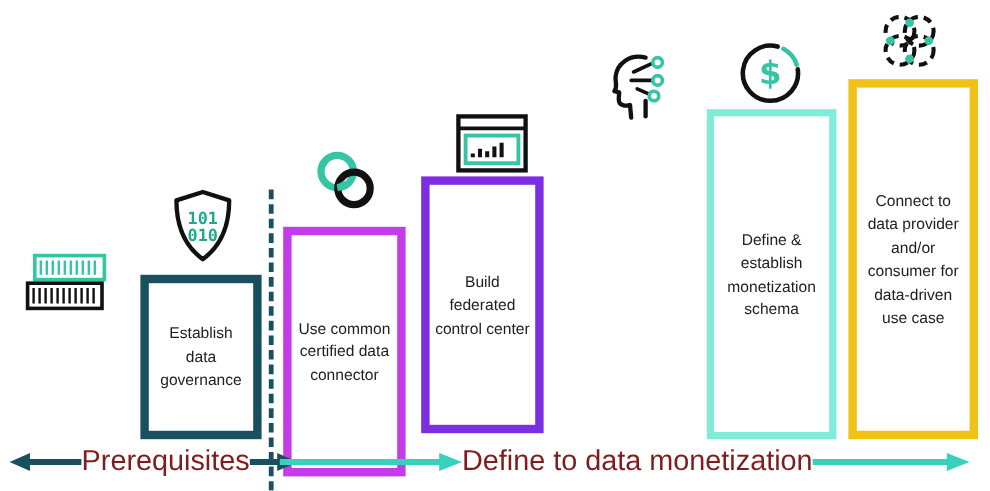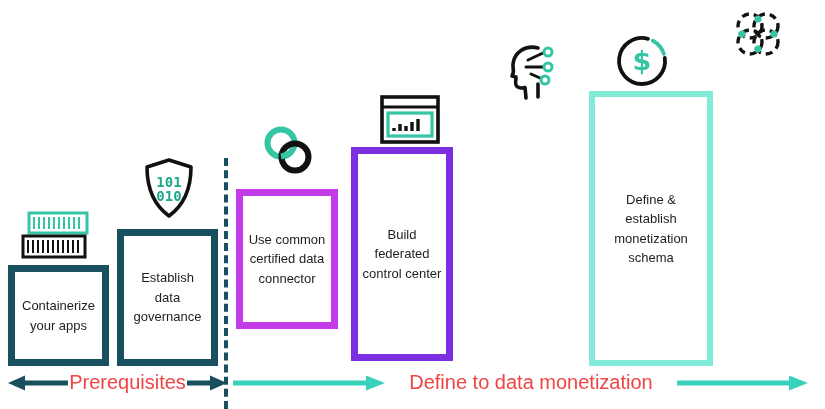--- a/index.html
+++ b/index.html
@@ -5,42 +5,42 @@
   html,body{margin:0;padding:0;background:#fff;}
   .stage{position:relative;width:825px;height:409px;background:#fff;overflow:hidden;
          font-family:"Liberation Sans",sans-serif;color:#1e1e1e;}
 
   
   .step{position:absolute;background:#fff;display:flex;align-items:center;justify-content:center;
         box-sizing:border-box;text-align:center;font-size:13px;line-height:1.5;color:#1e1e1e;}
   .step .lbl{display:block;padding:0 4px;}
   .b1{left:8px;  top:265px;width:101px;height:101px;border:7px solid #19505f;}
   .b2{left:117px;top:229px;width:101px;height:137px;border:7px solid #19505f;}
-  .b3{left:236px;top:189px;width:102px;height:140px;border:7px solid #c43ce8;}
+  .b3{left:236px;top:189px;width:102px;height:208px;border:7px solid #c43ce8;}
   .b4{left:351px;top:147px;width:102px;height:214px;border:7px solid #7c2ee1;}
   .b5{left:469px;top:113px;width:108px;height:253px;border:7px solid #0d9c77;}
-  .b6{left:589px;top:91px; width:124px;height:275px;border:6px solid #80ebd6;}
+  .b6{left:589px;top:91px; width:108px;height:275px;border:6px solid #80ebd6;}
   .b7{left:707px;top:66px; width:108px;height:300px;border:7px solid #f2c115;}
 
   .icon{position:absolute;}
   .i1{left:16px; top:210px;}
   .i2{left:138px;top:156px;}
   .i3{left:258px;top:124px;}
   .i4{left:379px;top:94px;}
   .i5{left:497px;top:40px;}
   .i6{left:612px;top:30px;}
   .i7{left:727px;top:4px;}
 
   .vsep{position:absolute;left:224px;top:158px;height:251px;width:0;
         border-left:4px dashed #19505f;}
 
   .legend{position:absolute;display:flex;align-items:center;}
   .legend-prereq{left:8px;top:371px;width:219px;justify-content:space-between;}
   .legend-road{left:233px;top:371px;width:575px;}
-  .legend-text{font-size:20px;color:#ef4444;white-space:nowrap;}
+  .legend-text{font-size:24px;color:#7f1d1d;white-space:nowrap;}
   .legend-road .legend-text{flex:1;text-align:center;}
   .arrow-svg{display:block;flex:0 0 auto;}
 </style>
 </head>
 <body>
 
 <div class="stage">
 
   <svg class="icon i1" width="76" height="50" viewBox="0 0 76 50">
     <rect x="13" y="3" width="58" height="20" fill="#fff" stroke="#35c4a4" stroke-width="3"></rect>
@@ -89,34 +89,34 @@
     <circle cx="23" cy="22" r="12" fill="none" stroke="#111" stroke-width="3.4" stroke-dasharray="7 5"></circle>
     <circle cx="39" cy="22" r="12" fill="none" stroke="#111" stroke-width="3.4" stroke-dasharray="7 5"></circle>
     <circle cx="23" cy="38" r="12" fill="none" stroke="#111" stroke-width="3.4" stroke-dasharray="7 5"></circle>
     <circle cx="39" cy="38" r="12" fill="none" stroke="#111" stroke-width="3.4" stroke-dasharray="7 5"></circle>
     <circle cx="31" cy="15" r="3.6" fill="#35c4a4"></circle>
     <circle cx="15" cy="30" r="3.6" fill="#35c4a4"></circle>
     <circle cx="47" cy="30" r="3.6" fill="#35c4a4"></circle>
     <circle cx="31" cy="45" r="3.6" fill="#35c4a4"></circle>
   </svg>
 
-  <div class="step b1">
-    <span class="lbl">Containerize your apps</span>
-  </div>
   <div class="step b2">
     <span class="lbl">Establish data governance</span>
   </div>
   <div class="step b3">
     <span class="lbl">Use common certified data connector</span>
   </div>
   <div class="step b4">
     <span class="lbl">Build federated control center</span>
   </div>
   <div class="step b6">
     <span class="lbl">Define &amp; establish monetization schema</span>
+  </div>
+  <div class="step b7">
+    <span class="lbl">Connect to data provider and/or consumer for data-driven use case</span>
   </div>
 
   <div class="vsep"></div>
 
   <div class="legend legend-prereq">
     <svg class="arrow-svg" width="60" height="16" viewBox="0 0 60 16">
       <polygon points="0,8 17,0.5 17,15.5" fill="#19505f"></polygon>
       <rect x="13" y="5.5" width="47" height="5" fill="#19505f"></rect>
     </svg>
     <span class="legend-text">Prerequisites</span>

